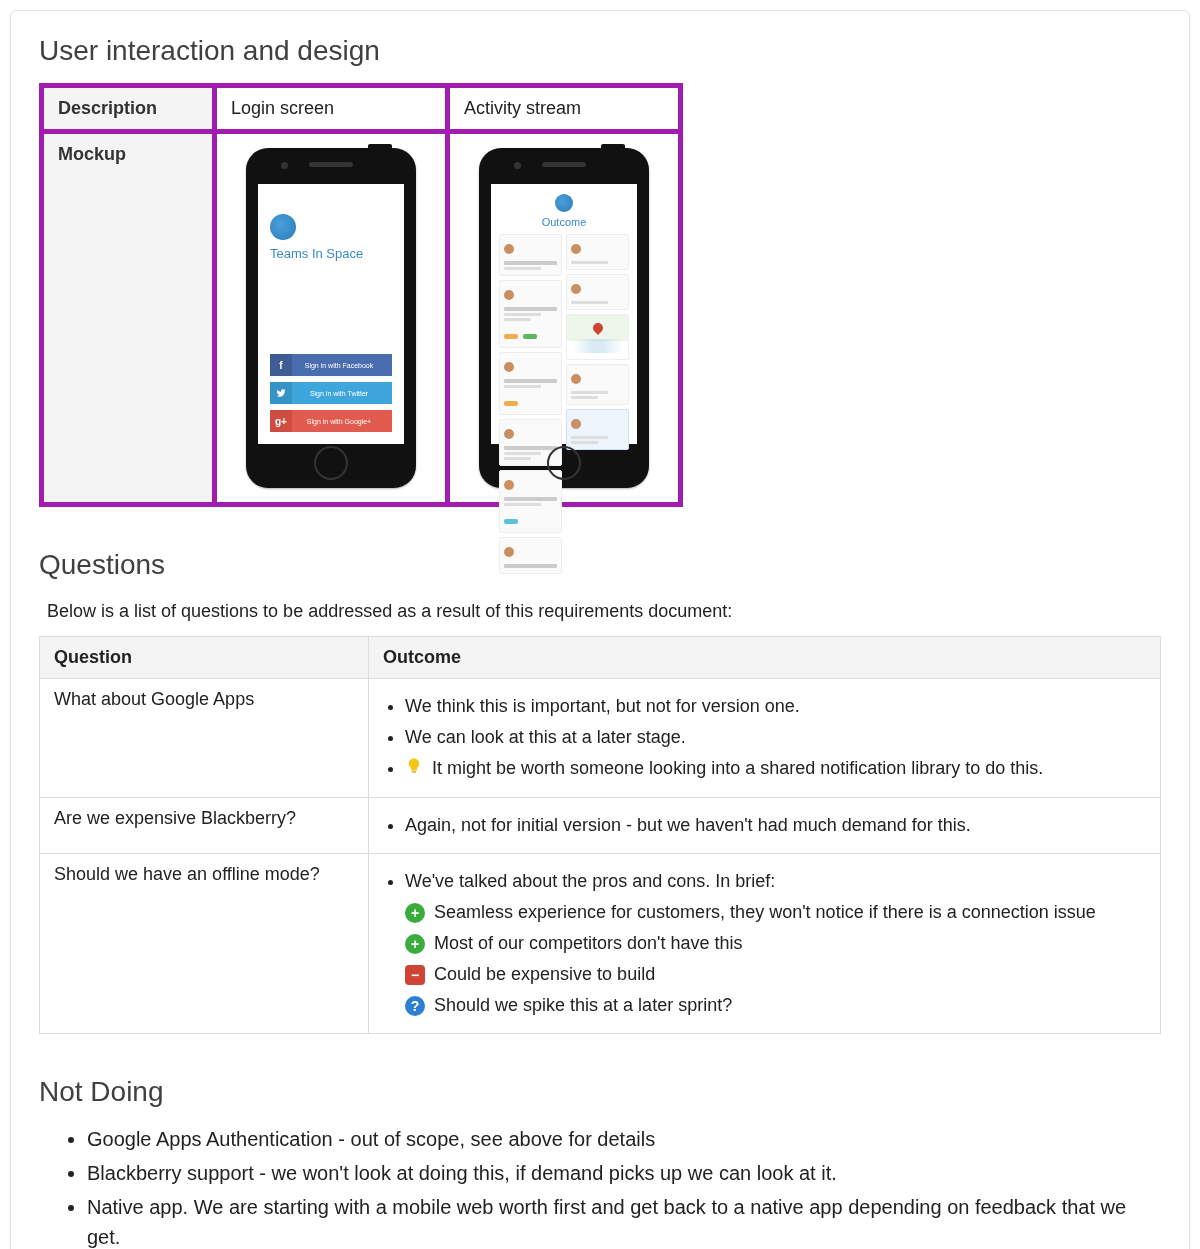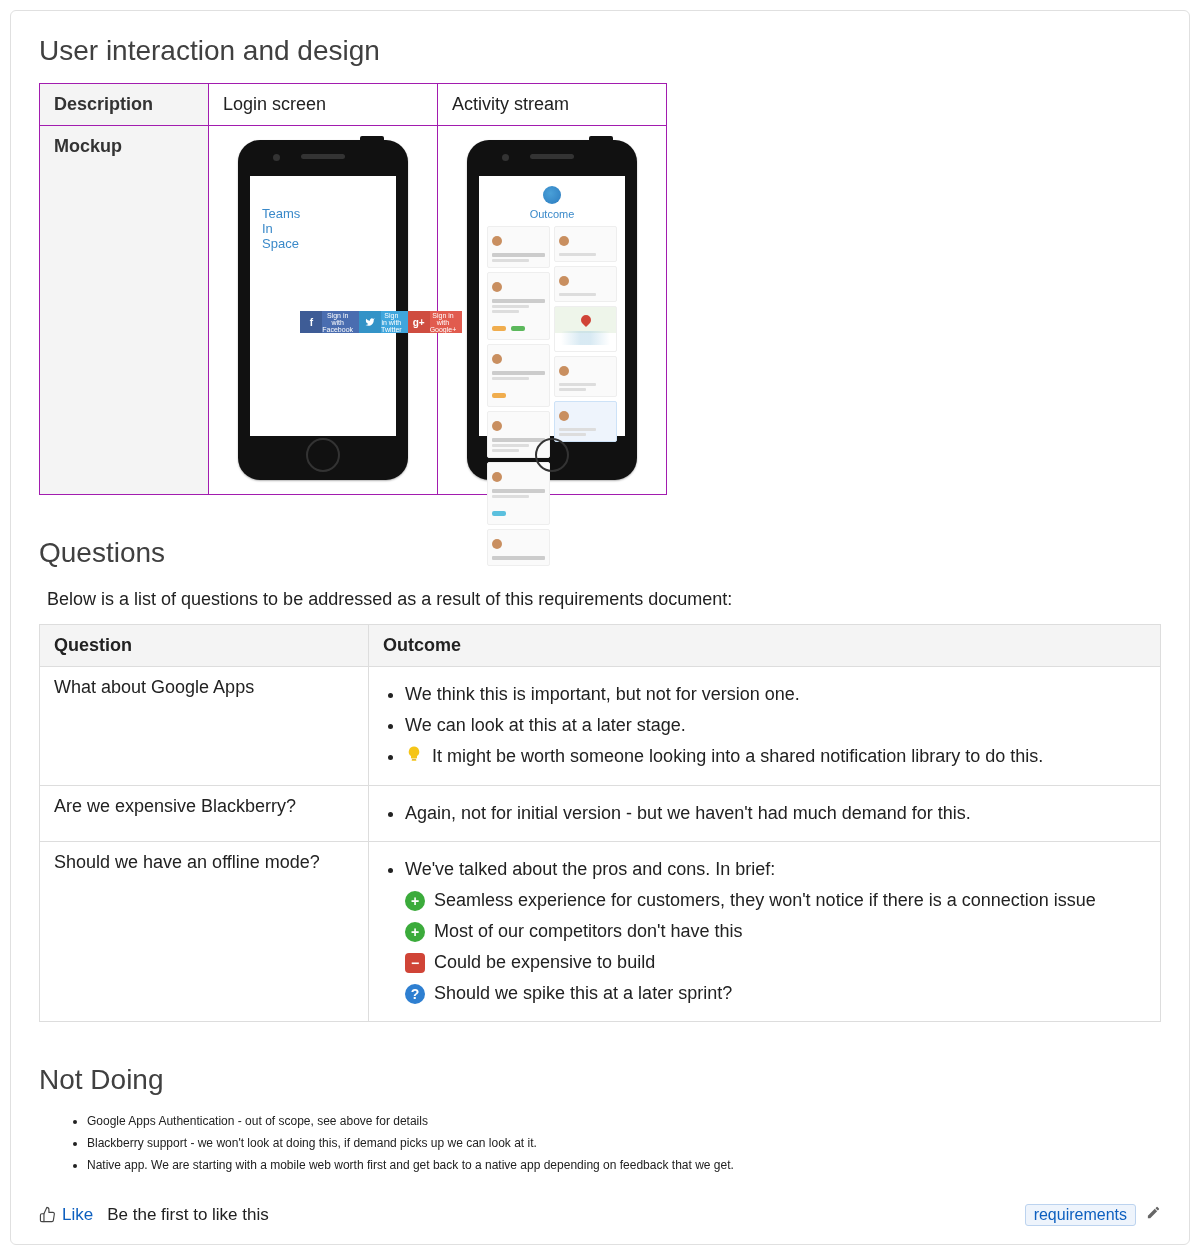--- a/index.html
+++ b/index.html
@@ -1,52 +1,52 @@
 <!DOCTYPE html>
 <html><head>
 <meta charset="utf-8">
 <style>
   html,body{margin:0;padding:0;background:#fff;font-family:-apple-system,BlinkMacSystemFont,"Segoe UI",Helvetica,Arial,sans-serif;color:#222;}
   .page{width:1200px;box-sizing:border-box;padding:10px;}
   .panel{border:1px solid #e0e0e0;border-radius:6px;padding:24px 28px 18px 28px;}
   h2{font-size:28px;font-weight:400;color:#404040;margin:0 0 16px 0;}
   h2.section{margin-top:42px;}
   table.grid{border-collapse:collapse;margin-top:8px;}
-  table.grid td,table.grid th{border:1px solid #a21caf;padding:10px 14px;font-size:18px;text-align:left;vertical-align:top;}
+  table.grid td,table.grid th{border:5px solid #a21caf;padding:10px 14px;font-size:18px;text-align:left;vertical-align:top;}
   table.grid th{background:#f4f4f4;font-weight:700;color:#333;}
   .row-h{background:#f4f4f4;font-weight:700;width:140px;}
   table.q{border-collapse:collapse;width:100%;margin-top:8px;padding-left:15px;}
   table.q th{background:#f4f4f4;border:1px solid #ddd;padding:10px 14px;font-size:18px;text-align:left;font-weight:700;}
   table.q td{border:1px solid #ddd;padding:10px 14px;font-size:18px;vertical-align:top;}
   table.q td.qcol{width:300px;}
   ul.outcome{margin:0;padding-left:22px;}
   ul.outcome li{margin:4px 0;line-height:1.5;}
   p.intro{font-size:18px;margin:20px 0 14px 8px;}
   ul.notdoing{margin:6px 0 0 0;padding-left:48px;}
-  ul.notdoing li{font-size:12px;margin:4px 0;line-height:1.5;}
+  ul.notdoing li{font-size:20px;margin:4px 0;line-height:1.5;}
   .footer{display:flex;align-items:center;justify-content:space-between;margin-top:30px;font-size:17px;}
   .footer-left{display:flex;align-items:center;gap:14px;}
   .like{color:#0d5fbf;display:inline-flex;align-items:center;gap:6px;cursor:pointer;}
   .first{color:#222;}
   .footer-right{display:flex;align-items:center;gap:10px;}
   .tag{display:inline-block;border:1px solid #bcd3ef;background:#eef4fc;color:#0d5fbf;border-radius:3px;padding:1px 8px;font-size:16px;cursor:pointer;}
   .edit-icon{color:#666;cursor:pointer;font-size:16px;}
   .ic{display:inline-flex;width:20px;height:20px;border-radius:50%;align-items:center;justify-content:center;color:#fff;font-weight:700;font-size:14px;margin-right:4px;vertical-align:middle;}
   .ic.plus{background:#3bab3b;}
   .ic.minus{background:#d04437;border-radius:4px;}
   .ic.q{background:#2e7fd1;}
   .bulb{display:inline-block;margin-right:4px;vertical-align:middle;}
   
   .phone{width:170px;height:340px;background:#111;border-radius:22px;position:relative;margin:4px auto;box-shadow:0 1px 2px rgba(0,0,0,.3);}
   .phone .notch{position:absolute;top:14px;left:50%;transform:translateX(-50%);width:44px;height:5px;background:#333;border-radius:3px;}
   .phone .dot{position:absolute;top:14px;left:35px;width:7px;height:7px;background:#333;border-radius:50%;}
   .phone .screen{position:absolute;top:36px;left:12px;right:12px;bottom:44px;background:#fff;}
   .phone .home{position:absolute;bottom:8px;left:50%;transform:translateX(-50%);width:30px;height:30px;border:2px solid #333;border-radius:50%;}
   .phone .pbtn{position:absolute;top:4px;right:24px;width:24px;height:4px;background:#111;border-radius:2px 2px 0 0;top:-4px;}
-  .login{display:flex;flex-direction:row;align-items:center;padding:30px 12px 4px 12px;height:100%;box-sizing:border-box;}
+  .login{display:flex;flex-direction:column;padding:30px 12px 12px 12px;height:100%;box-sizing:border-box;}
   .logo{width:26px;height:26px;border-radius:50%;background:radial-gradient(circle at 40% 40%,#4aa0d8,#2b7bbf);margin-bottom:6px;position:relative;}
   .brand{color:#3a89c9;font-size:13px;margin-bottom:auto;}
   .sbtn{width:100%;height:22px;display:flex;align-items:center;font-size:7px;color:#fff;margin-top:6px;}
   .sbtn .icn{width:22px;height:22px;display:flex;align-items:center;justify-content:center;font-size:10px;font-weight:700;}
   .sbtn .lbl{flex:1;text-align:center;padding-right:6px;}
   .fb{background:#4a6db0;} .fb .icn{background:#3e5c96;}
   .tw{background:#3fa6dd;} .tw .icn{background:#3493c7;}
   .gp{background:#e15b4e;} .gp .icn{background:#cf4d40;}
   .activity{padding:8px;}
   .activity .ttl{color:#3a89c9;font-size:11px;text-align:center;margin:4px 0 6px 0;}

